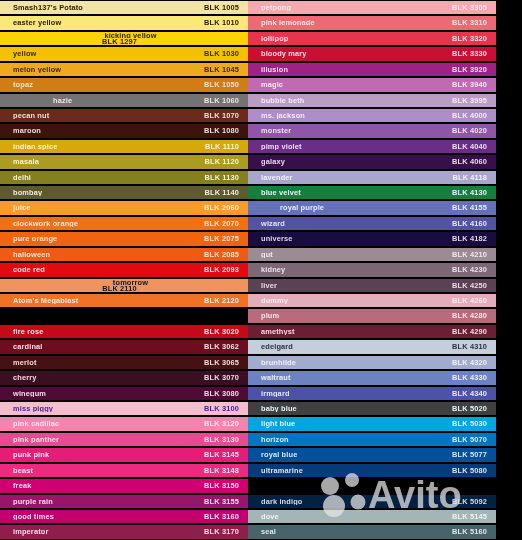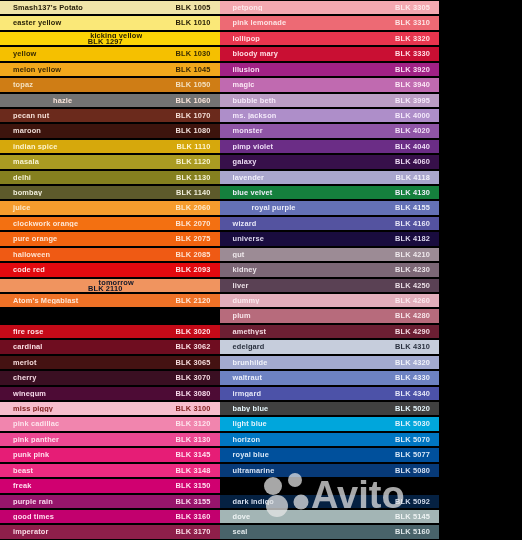--- a/index.html
+++ b/index.html
@@ -5,21 +5,21 @@
   * { box-sizing: border-box; margin: 0; padding: 0; }
   html, body {
     width: 522px;
     height: 540px;
     overflow: hidden;
     background: #000;
     font-family: "Liberation Sans", sans-serif;
   }
   #sheet {
     position: relative;
-    width: 439px;
+    width: 496px;
     height: 540px;
     background: #000;
     display: flex;
   }
   .column {
     width: 261px;
     height: 540px;
     display: flex;
     flex-direction: column;
     background: #000;
@@ -173,21 +173,21 @@
         <span class="swatch-code">BLK 3065</span>
       </div>
       <div class="swatch-row" style="background: rgb(58, 15, 34); color: rgb(245, 218, 226);">
         <span class="swatch-name">cherry</span>
         <span class="swatch-code">BLK 3070</span>
       </div>
       <div class="swatch-row" style="background: rgb(77, 11, 53); color: rgb(247, 217, 234);">
         <span class="swatch-name">winegum</span>
         <span class="swatch-code">BLK 3080</span>
       </div>
-      <div class="swatch-row" style="background: rgb(246, 189, 204); color: #7f1d1d;">
+      <div class="swatch-row" style="background: rgb(246, 189, 204); color: #4c1d95;">
         <span class="swatch-name">miss piggy</span>
         <span class="swatch-code">BLK 3100</span>
       </div>
       <div class="swatch-row" style="background: rgb(241, 133, 174); color: rgb(253, 228, 236);">
         <span class="swatch-name">pink cadillac</span>
         <span class="swatch-code">BLK 3120</span>
       </div>
       <div class="swatch-row" style="background: rgb(236, 72, 146); color: rgb(253, 224, 236);">
         <span class="swatch-name">pink panther</span>
         <span class="swatch-code">BLK 3130</span>

